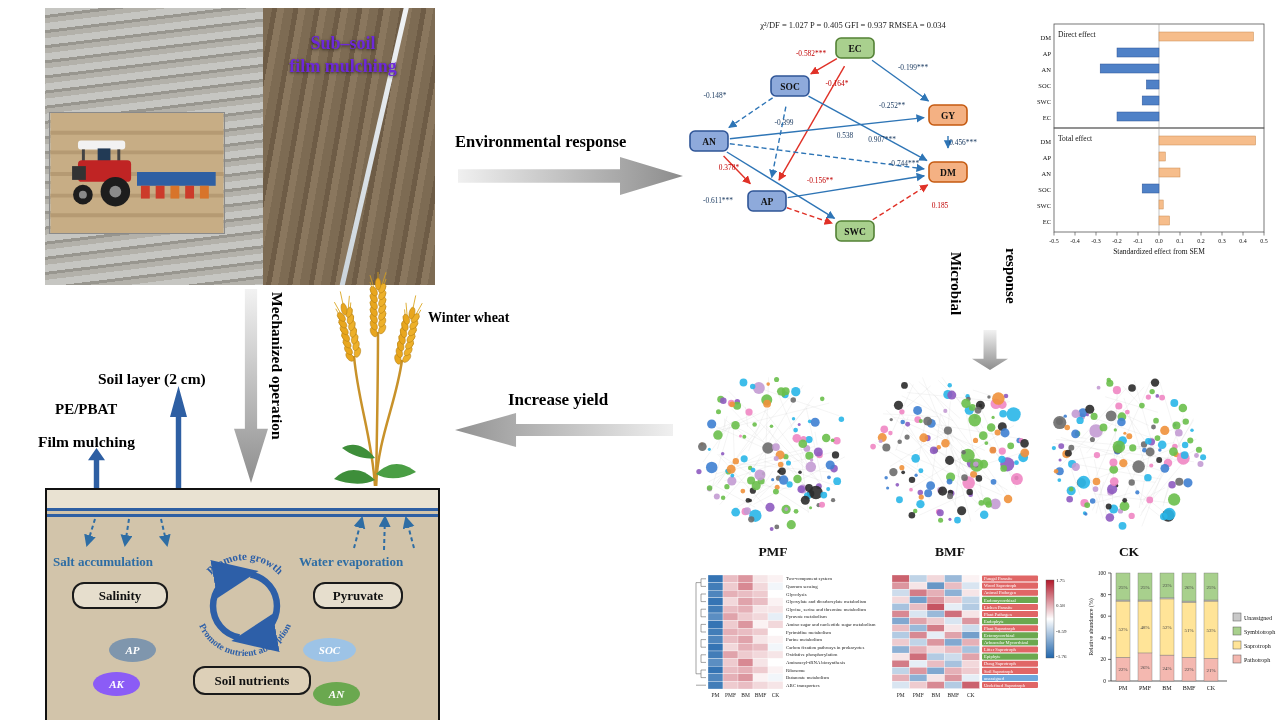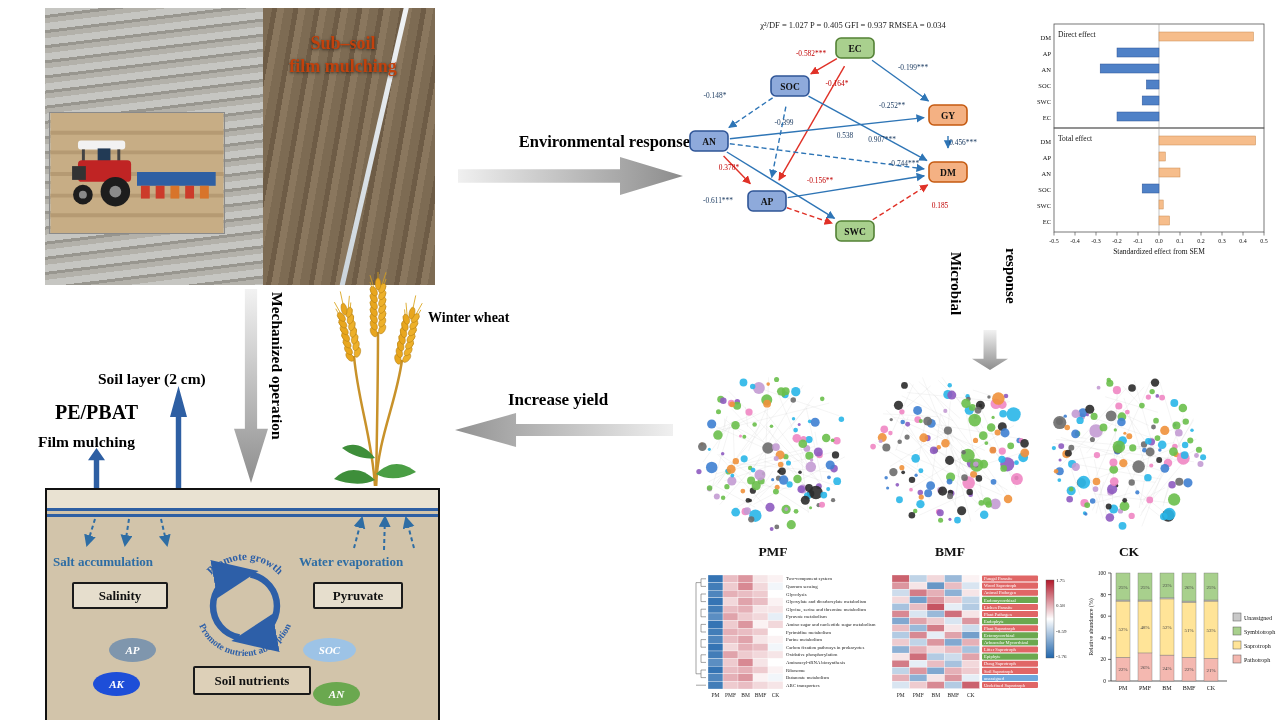--- a/index.html
+++ b/index.html
@@ -12,41 +12,41 @@
   
   .photo{left:45px;top:8px;width:390px;height:277px;overflow:hidden}
   .mulch-left{position:absolute;left:0;top:0;width:56%;height:100%;
     background:repeating-linear-gradient(173deg,#c6c6c2 0 7px,#98968f 7px 10px,#b3b1aa 10px 15px)}
   .soil-right{position:absolute;right:0;top:0;width:44%;height:100%;
     background:repeating-linear-gradient(100deg,#7d6b53 0 9px,#6e5c46 9px 14px,#8a775e 14px 21px)}
   .film-edge{position:absolute;right:60px;top:-14px;width:5px;height:320px;
     background:linear-gradient(#f2f4f6,#c8d2da);transform:rotate(13deg)}
   .photo-label{position:absolute;font-weight:bold;font-size:18px;line-height:1.25;white-space:pre-line;text-align:center}
   .photo-label.left{left:4px;top:16px;width:172px;color:#161616;text-shadow:0 0 5px rgba(255,255,255,.45)}
-  .photo-label.right{right:0;top:24px;width:184px;color:#c2410c;text-shadow:0 1px 3px rgba(0,0,0,.65)}
+  .photo-label.right{right:0;top:24px;width:184px;color:#6d28d9;text-shadow:0 1px 3px rgba(0,0,0,.65)}
   .inset{position:absolute;left:4px;top:104px;width:176px;height:122px;border:1px solid #8a8a8a}
 
   
   .flow-text{position:absolute;font-weight:bold;color:#000}
   .vert{writing-mode:vertical-rl}
   .block-arrow-right{clip-path:polygon(0 32%,72% 32%,72% 0,100% 50%,72% 100%,72% 68%,0 68%);
     background:linear-gradient(to right,#f0f0f0,#8c8c8c)}
   .block-arrow-left{clip-path:polygon(100% 32%,28% 32%,28% 0,0 50%,28% 100%,28% 68%,100% 68%);
     background:linear-gradient(to left,#f0f0f0,#929292)}
   .block-arrow-down{clip-path:polygon(32% 0,68% 0,68% 72%,100% 72%,50% 100%,0 72%,32% 72%);
     background:linear-gradient(to bottom,#f2f2f2,#8e8e8e)}
   .block-arrow-up-blue{clip-path:polygon(34% 100%,66% 100%,66% 30%,100% 30%,50% 0,0 30%,34% 30%);
     background:#2e5fa3}
 
   
   .soil-box{left:45px;top:488px;width:395px;height:292px;border:2px solid #111;background:#d2c4aa}
   .soil-top{position:absolute;left:0;top:0;width:100%;height:18px;background:#e9e2d2}
   .film-line{position:absolute;left:0;width:100%;height:2.5px;background:#2e5fa3}
   .soil-blue-text{position:absolute;font-weight:bold;font-size:13px;color:#2e6da4}
-  .tag-box{position:absolute;border:2px solid #1a1a1a;border-radius:2px;display:flex;align-items:center;
+  .tag-box{position:absolute;border:2px solid #1a1a1a;border-radius:12px;display:flex;align-items:center;
     justify-content:center;font-weight:bold;font-size:13px;background:rgba(250,247,240,.5)}
   .bubble{position:absolute;width:47px;height:24px;border-radius:50%;display:flex;align-items:center;
     justify-content:center;color:#fff;font-style:italic;font-weight:bold;font-size:11px}
 
   .net-label{position:absolute;top:544px;font-weight:bold;font-size:13.5px;text-align:center}
 </style>
 </head>
 <body>
 
 <div id="canvas">
@@ -74,21 +74,21 @@
         <rect x="28" y="48" width="54" height="22" rx="4" fill="#c02424"></rect>
         <rect x="22" y="54" width="14" height="14" fill="#333"></rect>
         <circle cx="66" cy="80" r="15" fill="#1d1d1d"></circle>
         <circle cx="66" cy="80" r="6" fill="#8a8a8a"></circle>
         <circle cx="33" cy="83" r="10" fill="#1d1d1d"></circle>
         <circle cx="33" cy="83" r="4" fill="#8a8a8a"></circle>
       </svg>
     </div>
   </div>
 
-  <div class="abs flow-text" style="left:455px;top:132px;width:235px;font-size:16.5px;text-align:right">Environmental response</div>
+  <div class="abs flow-text" style="left:455px;top:132px;width:235px;font-size:16.5px;text-align:left">Environmental response</div>
   <div class="abs block-arrow-right" style="left:458px;top:157px;width:225px;height:38px"></div>
 
   <svg id="sem-svg" class="abs" style="left:683px;top:18px" width="340" height="252" viewBox="0 0 340 252">
       <defs>
         <marker id="mk-red" markerWidth="7" markerHeight="7" refX="5.5" refY="3" orient="auto">
           <path d="M0,0 L6,3 L0,6 Z" fill="#e03127"></path>
         </marker>
       </defs>
       <defs>
         <marker id="mk-blue" markerWidth="7" markerHeight="7" refX="5.5" refY="3" orient="auto">
@@ -1016,21 +1016,21 @@
       <text x="159" y="53" font-size="6" text-anchor="start" fill="#111">Unassigned</text>
       <rect x="148" y="60" width="8" height="8" fill="#a8d08d" stroke="#555" stroke-width="0.5"></rect>
       <text x="159" y="67" font-size="6" text-anchor="start" fill="#111">Symbiotroph</text>
       <rect x="148" y="74" width="8" height="8" fill="#ffe498" stroke="#555" stroke-width="0.5"></rect>
       <text x="159" y="81" font-size="6" text-anchor="start" fill="#111">Saprotroph</text>
       <rect x="148" y="88" width="8" height="8" fill="#f4b8b0" stroke="#555" stroke-width="0.5"></rect>
       <text x="159" y="95" font-size="6" text-anchor="start" fill="#111">Pathotroph</text>
     </svg>
 
   <div class="abs flow-text" style="left:98px;top:370px;font-size:15.5px">Soil layer (2 cm)</div>
-  <div class="abs flow-text" style="left:55px;top:401px;font-size:20px">PE/PBAT</div>
+  <div class="abs flow-text" style="left:55px;top:401px;font-size:15px">PE/PBAT</div>
   <div class="abs flow-text" style="left:38px;top:433px;font-size:15.5px">Film mulching</div>
   <div class="abs block-arrow-up-blue" style="left:170px;top:386px;width:17px;height:103px"></div>
   <div class="abs block-arrow-up-blue" style="left:88px;top:448px;width:17px;height:41px"></div>
 
   <div class="abs block-arrow-down" style="left:234px;top:289px;width:34px;height:194px"></div>
   <div class="abs flow-text vert" style="left:268px;top:292px;height:190px;font-size:15.5px">Mechanized operation</div>
 
   <svg class="abs" style="left:318px;top:272px" width="115" height="218" viewBox="0 0 115 218">
     <path d="M57,214 C54,165 40,130 36,84" stroke="#c8922a" stroke-width="2.5" fill="none"></path>
     <path d="M58,214 C59,160 60,110 60,60" stroke="#c8922a" stroke-width="2.5" fill="none"></path>
@@ -1187,18 +1187,18 @@
         <textPath href="#arc-top-path" startOffset="50%">Promote growth</textPath>
       </text>
       <text font-size="9.5" font-weight="bold" fill="#2d5fa8" text-anchor="middle">
         <textPath href="#arc-bot-path" startOffset="50%">Promote nutrient absorption</textPath>
       </text>
     </svg>
 
     <div class="tag-box" style="left:146px;top:176px;width:118px;height:29px;background:rgba(222,210,185,.9)">Soil nutrients</div>
 
     <div class="bubble" style="left: 62px; top: 148px; background: rgb(127, 150, 173);">AP</div>
-    <div class="bubble" style="left: 46px; top: 182px; background: #1d4ed8;">AK</div>
+    <div class="bubble" style="left: 46px; top: 182px; background: #8b5cf6;">AK</div>
     <div class="bubble" style="left: 256px; top: 148px; width: 53px; background: rgb(157, 195, 230);">SOC</div>
     <div class="bubble" style="left: 266px; top: 192px; background: rgb(106, 168, 79);">AN</div>
   </div>
 
 </div>
 
 </body></html>

